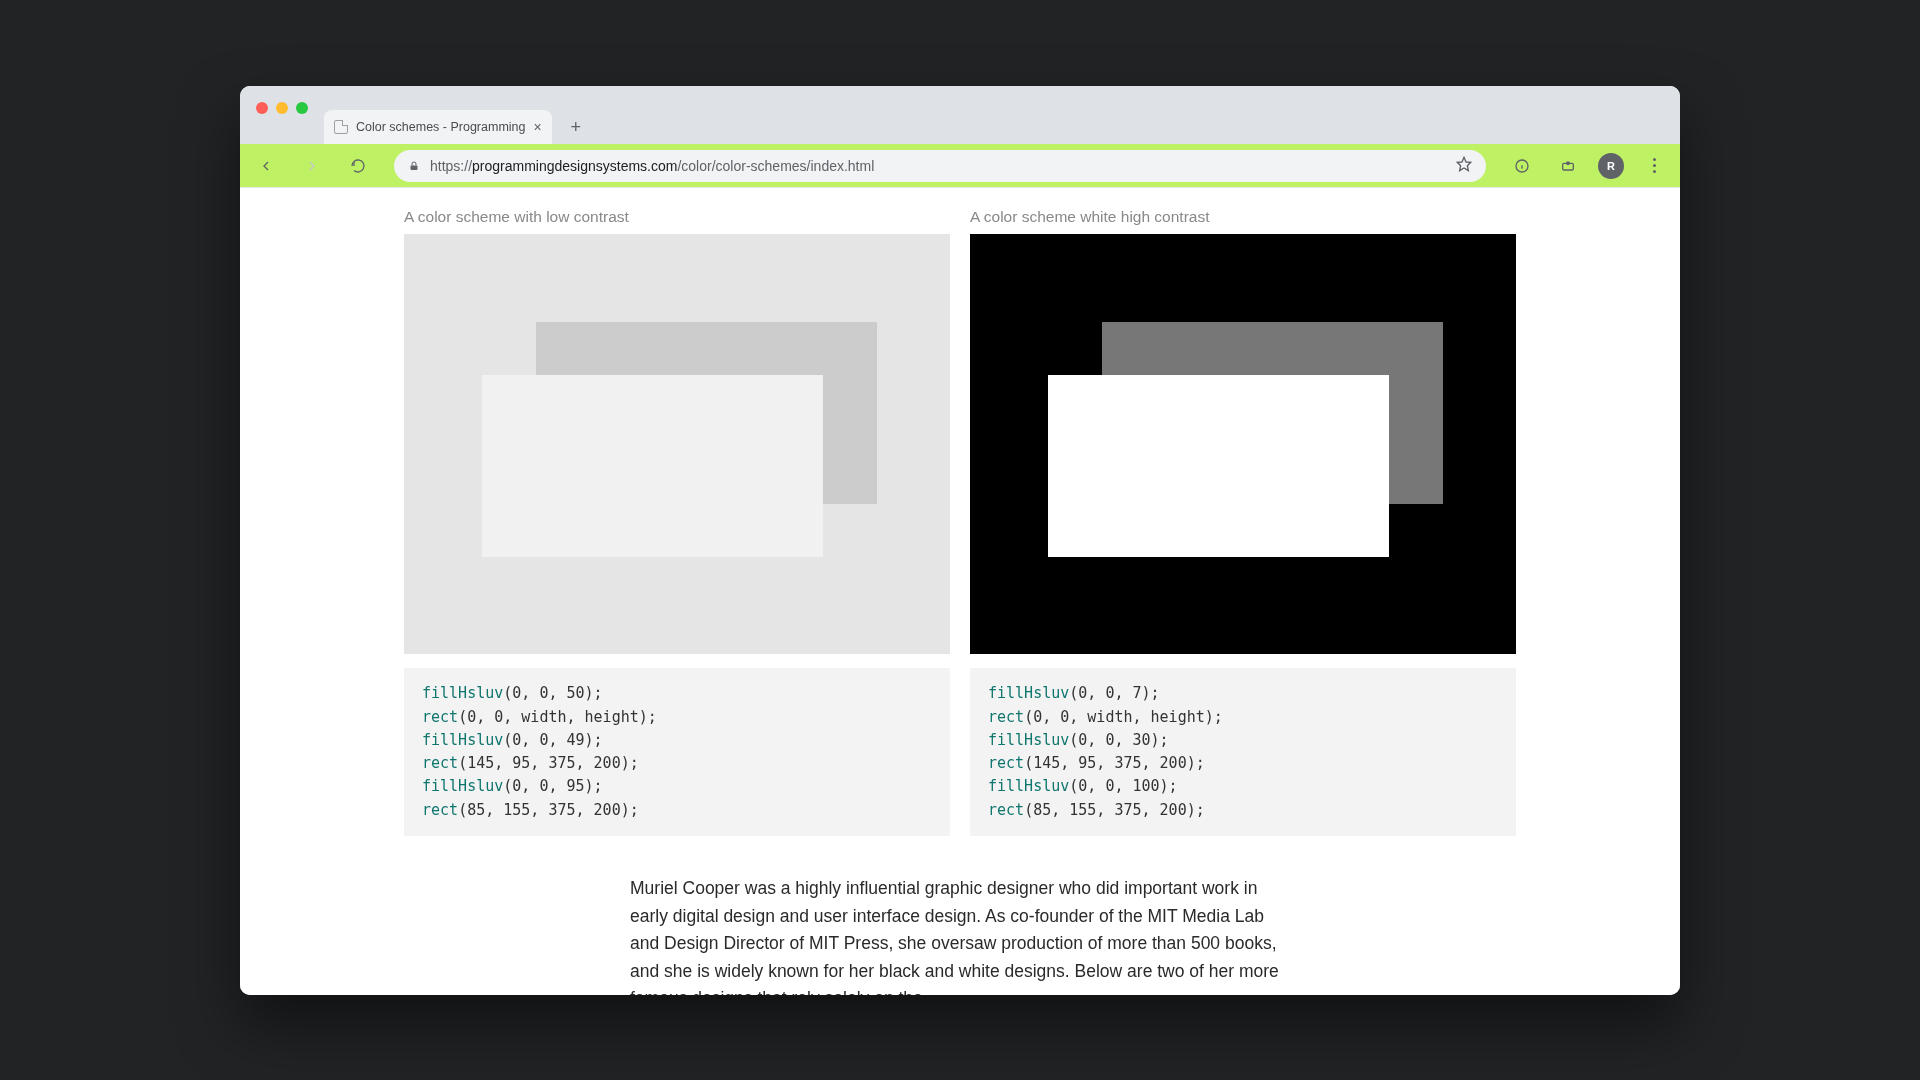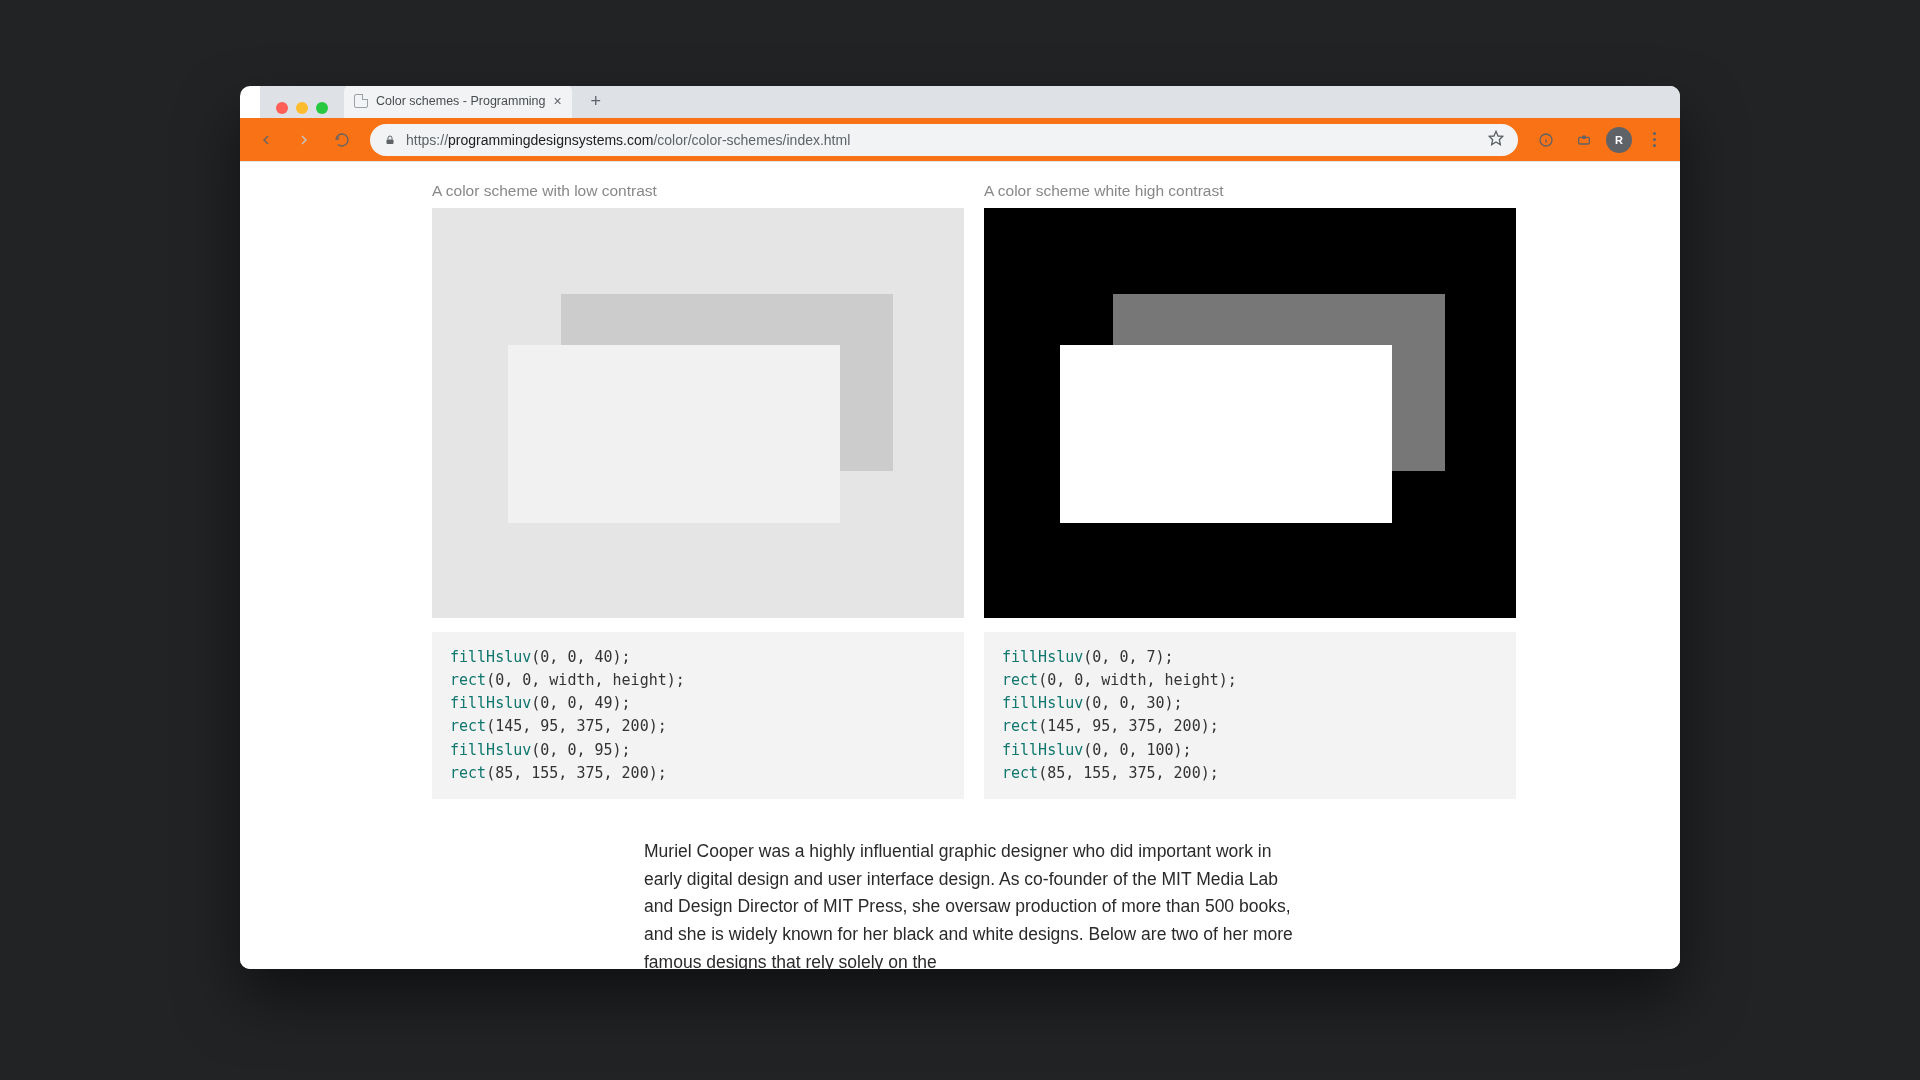--- a/index.html
+++ b/index.html
@@ -16,26 +16,25 @@
   .browser-window {
     width: 1440px;
     margin-top: 86px;
     background: #fff;
     border-radius: 10px;
     box-shadow: 0 30px 60px rgba(0,0,0,0.5);
     overflow: hidden;
   }
   .tab-strip {
     background: #dee1e5;
-    height: 32px;
+    height: 58px;
     display: flex;
     align-items: flex-end;
     padding: 0 12px;
     position: relative;
-    margin-left: 20px;
   }
   .traffic-lights {
     position: absolute;
     left: 16px;
     top: 16px;
     display: flex;
     gap: 8px;
   }
   .traffic-lights .dot {
     width: 12px; height: 12px; border-radius: 50%;
@@ -64,26 +63,26 @@
   .tab .page-icon::after{
     content:"";position:absolute;top:-1px;right:-1px;width:5px;height:5px;background:#f1f3f4;border-left:1px solid #9aa0a6;border-bottom:1px solid #9aa0a6;
   }
   .tab .close {
     margin-left:auto;color:#5f6368;font-size:14px;line-height:1;
   }
   .new-tab {
     width:28px;height:28px;display:flex;align-items:center;justify-content:center;color:#5f6368;font-size:18px;margin-left:10px;margin-bottom:3px;border-radius:50%;
   }
   .toolbar {
-    background:#f97316;
+    background:#bef264;
     height:44px;
     display:flex;
     align-items:center;
     padding:0 10px;
-    gap:6px;
+    gap:14px;
     border-bottom:1px solid #e4e6e8;
   }
   .tb-btn {
     width:32px;height:32px;display:flex;align-items:center;justify-content:center;color:#5f6368;border-radius:50%;
   }
   .tb-btn.disabled{color:#c5c8cc;}
   .tb-btn svg{width:16px;height:16px;stroke:currentColor;fill:none;stroke-width:2;}
   .omnibox {
     flex:1;
     background:#f1f3f4;
@@ -102,21 +101,20 @@
   .omnibox .star{margin-left:auto;}
   .avatar{
     width:26px;height:26px;border-radius:50%;background:#5f6368;color:#fff;font-size:11px;display:flex;align-items:center;justify-content:center;font-weight:600;
   }
   .menu-dots{display:flex;flex-direction:column;gap:3px;align-items:center;justify-content:center;}
   .menu-dots span{width:3px;height:3px;background:#5f6368;border-radius:50%;}
   .viewport{
     height:807px;
     overflow:hidden;
     background:#fff;
-    padding-left:28px;
   }
   .page{
     padding:20px 164px 0 164px;
   }
   .grid{
     display:flex;gap:20px;
   }
   .col{flex:1;min-width:0;}
   .caption{
     color:#888;font-size:15.5px;margin-bottom:8px;font-weight:400;
@@ -231,21 +229,21 @@
   <div class="viewport">
     <div class="page">
       <div class="grid">
 
         <div class="col">
           <div class="caption">A color scheme with low contrast</div>
           <div class="canvas low">
             <div class="rect r1"></div>
             <div class="rect r2"></div>
           </div>
-          <div class="code"><span class="fn">fillHsluv</span><span>(0, 0, 40);</span>
+          <div class="code"><span class="fn">fillHsluv</span><span>(0, 0, 50);</span>
 <span class="fn">rect</span><span>(0, 0, width, height);</span>
 <span class="fn">fillHsluv</span><span>(0, 0, 49);</span>
 <span class="fn">rect</span><span>(145, 95, 375, 200);</span>
 <span class="fn">fillHsluv</span><span>(0, 0, 95);</span>
 <span class="fn">rect</span><span>(85, 155, 375, 200);</span></div>
         </div>
 
         <div class="col">
           <div class="caption">A color scheme white high contrast</div>
           <div class="canvas high">

